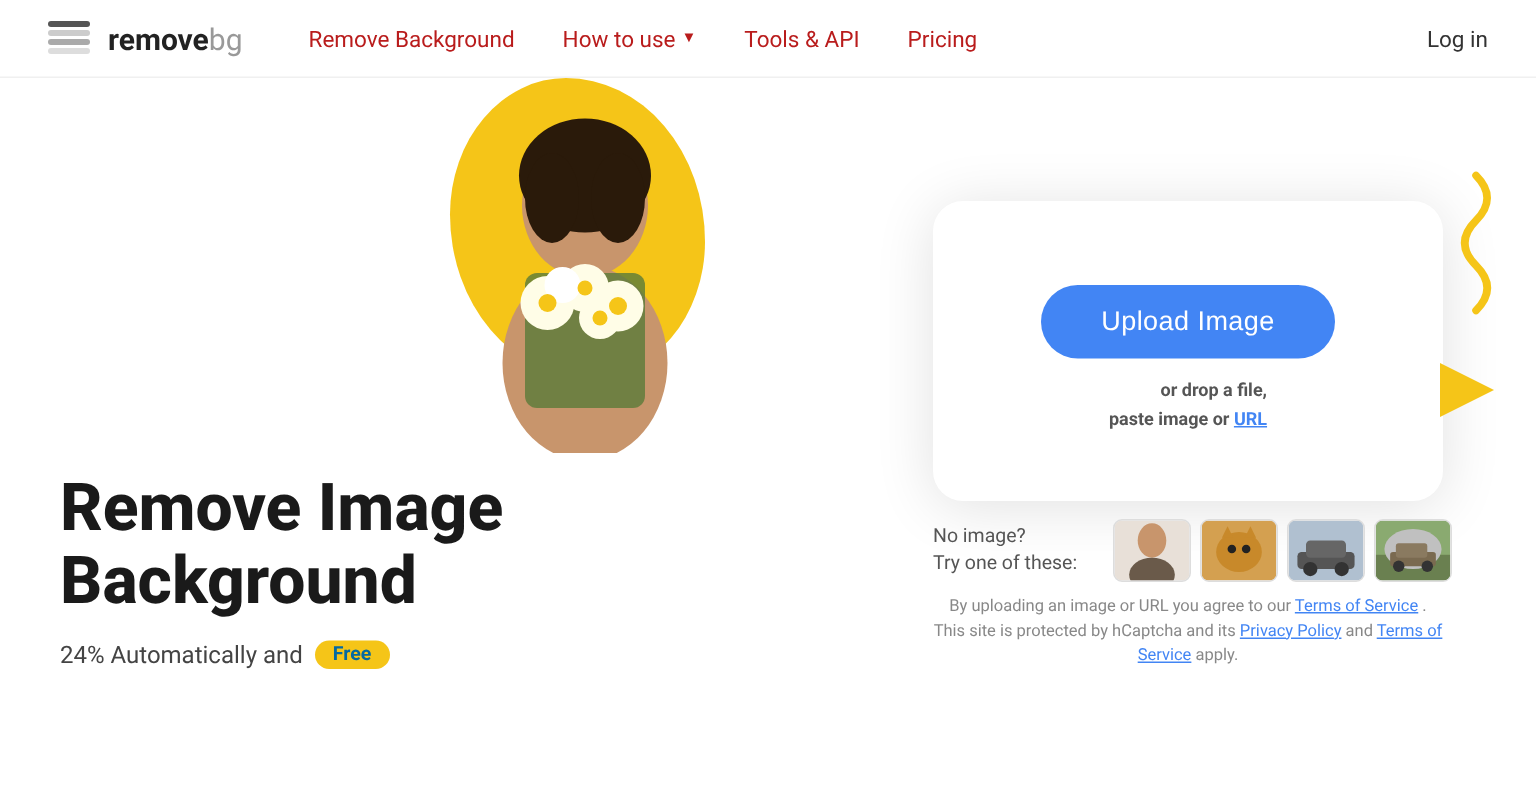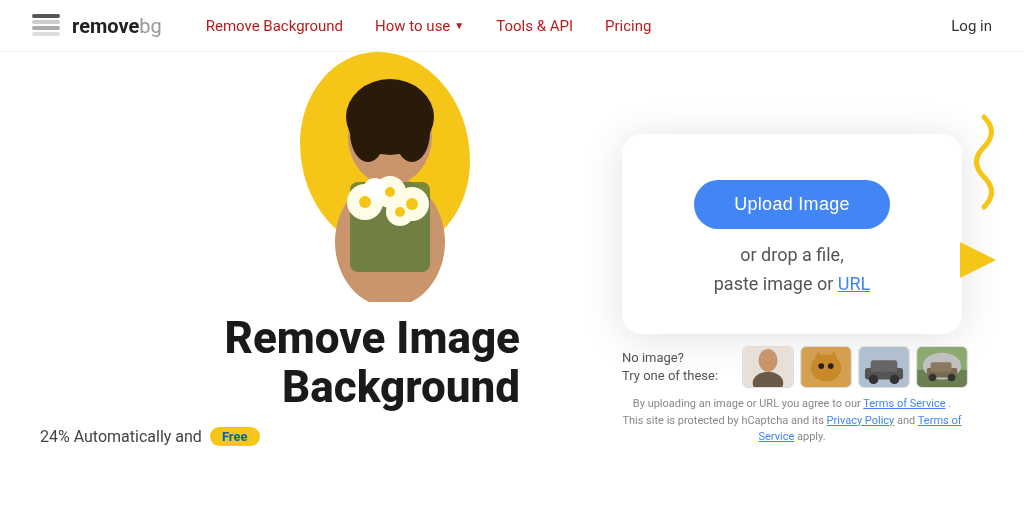--- a/index.html
+++ b/index.html
@@ -126,21 +126,20 @@
       position: relative;
       z-index: 5;
       margin-top: 180px;
     }
     .hero-title {
       font-size: 44px;
       font-weight: 800;
       color: #1a1a1a;
       line-height: 1.1;
       margin-bottom: 16px;
-      text-align: right;
     }
     .hero-subtitle {
       font-size: 16px;
       color: #444;
       display: flex;
       align-items: center;
       gap: 8px;
     }
     .free-badge {
       background: #F5C518;
@@ -181,24 +180,25 @@
       color: #fff;
       border: none;
       border-radius: 30px;
       padding: 14px 40px;
       font-size: 18px;
       font-weight: 400;
       cursor: pointer;
       letter-spacing: 0.3px;
     }
     .drop-text {
-      font-size: 18px;
+      font-size: 12px;
       color: #555;
-      text-align: center;
+      text-align: right;
       line-height: 1.6;
+      font-weight: bold;
     }
     .drop-text .url-link {
       color: #4285F4;
       text-decoration: underline;
       cursor: pointer;
       margin-top: 20px;
     }
 
     
     .sample-row {

